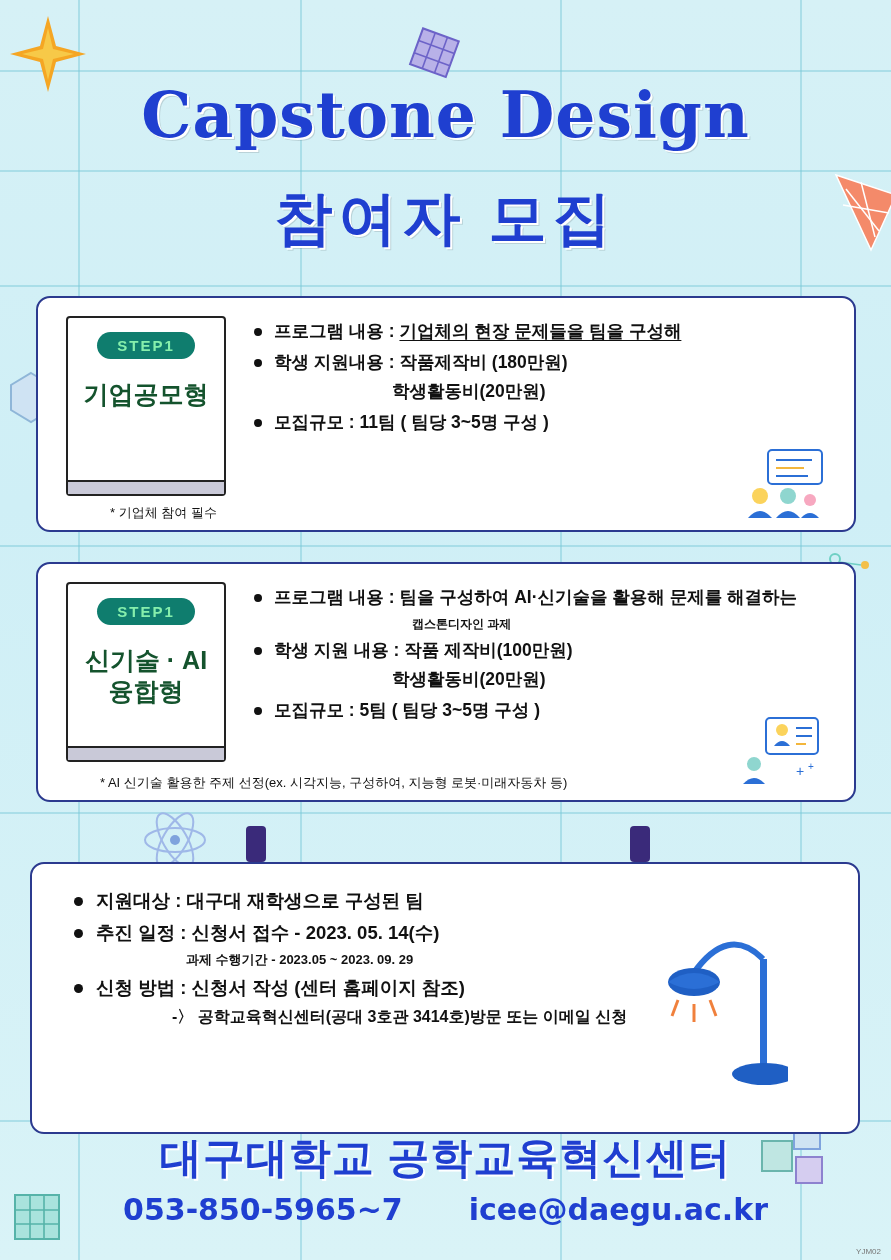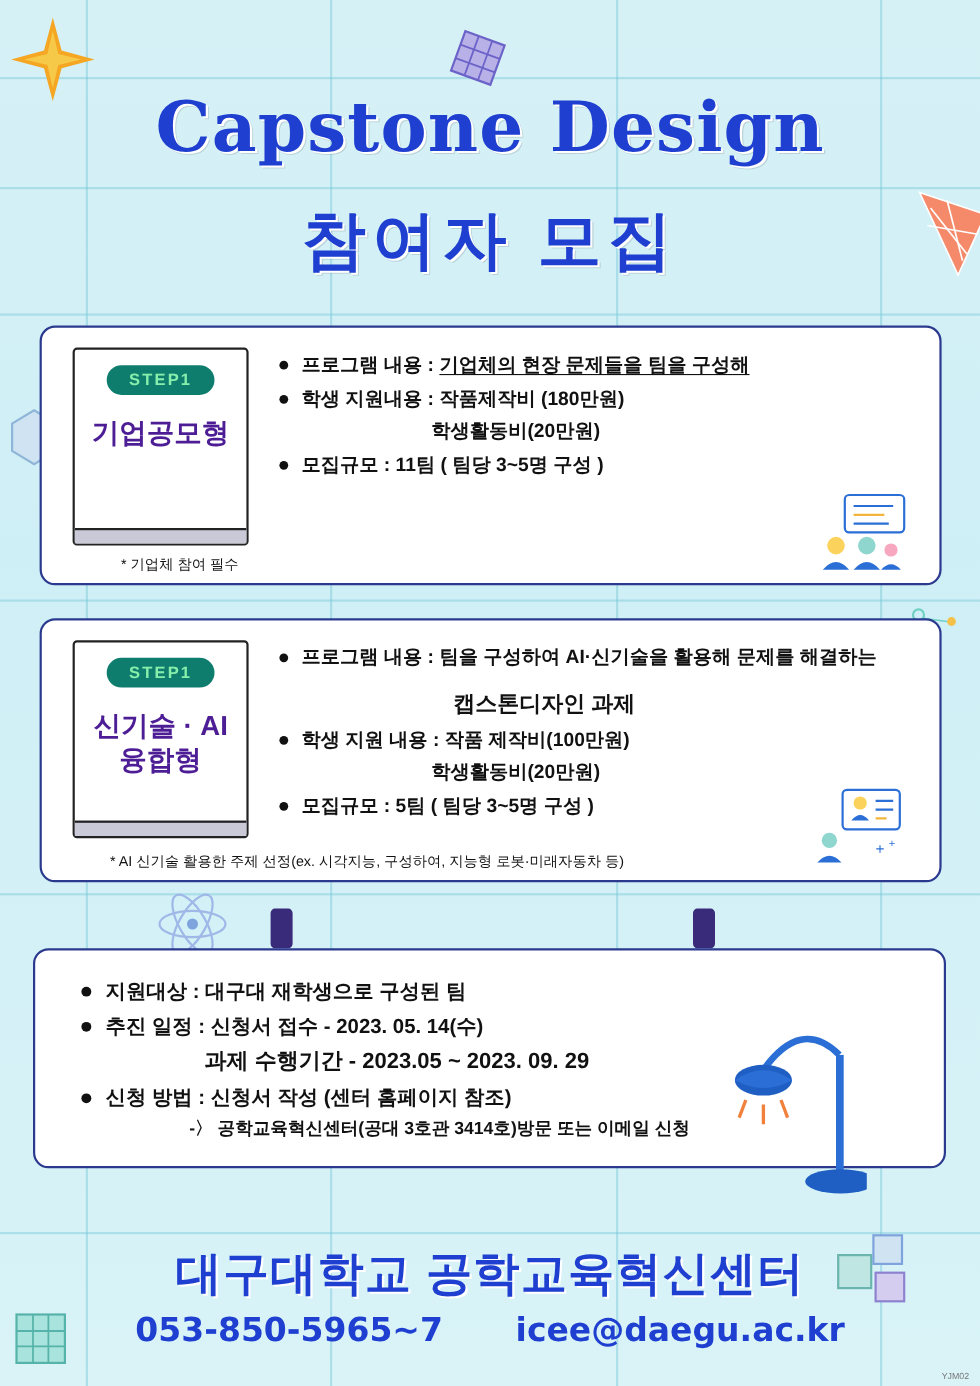--- a/index.html
+++ b/index.html
@@ -59,42 +59,42 @@
 
   
   .card {
     position: absolute;
     background: #ffffff;
     border: 2px solid #2b3a8f;
     border-radius: 14px;
   }
   #card-step1 { left: 36px; top: 296px; width: 820px; height: 236px; }
   #card-step2 { left: 36px; top: 562px; width: 820px; height: 240px; }
-  #card-check { left: 30px; top: 862px; width: 830px; height: 200px; }
+  #card-check { left: 30px; top: 862px; width: 830px; height: 272px; }
 
   .step-box {
     position: absolute; left: 28px; top: 18px;
     width: 160px; height: 180px;
     border: 2px solid #222; border-radius: 4px;
     background: #fff;
     display: flex; flex-direction: column; align-items: center;
   }
   .step-badge {
     margin-top: 14px;
     background: #0f7d6e;
     color: #86efac;
     font-weight: 700;
     font-size: 15px;
     letter-spacing: 2px;
     padding: 5px 20px;
     border-radius: 14px;
   }
   .step-title {
     margin-top: 20px;
-    font-size: 25px; font-weight: 700; color: #4c1d95;
+    font-size: 25px; font-weight: 700; color: #14532d;
     text-align: center; line-height: 1.22;
   }
   .step-foot {
     position: absolute; left: 0; right: 0; bottom: 0;
     height: 14px; background: #c9c9d8; border-top: 2px solid #222;
   }
   .step-note {
     position: absolute; font-size: 13px; color: #111;
   }
   .note1 { left: 72px; top: 206px; }
@@ -115,21 +115,21 @@
   }
   ul.bullets > li::before {
     content: "";
     position: absolute; left: 2px; top: 8px;
     width: 8px; height: 8px; background: #111; border-radius: 50%;
   }
   .sub {
     display: block; padding-left: 118px; margin-top: 6px;
     font-size: 17.5px; font-weight: 700;
   }
-  .sub-b { display: block; padding-left: 138px; margin-top: 17px; font-size: 20px; font-weight: 700; }
+  .sub-b { display: block; padding-left: 138px; margin-top: 6px; font-size: 12px; font-weight: 700; }
   .u { text-decoration: underline; text-underline-offset: 3px; }
 
   
   .check-banner {
     position: absolute; left: 262px; top: 822px;
     width: 344px; height: 44px;
     background: linear-gradient(90deg,#d34fd6 0%, #c93fd0 50%, #d34fd6 100%);
     border: 3px solid #6d1f8e;
     display: flex; align-items: center; justify-content: center; margin-top: 48px;
   }
@@ -150,21 +150,21 @@
   }
   ul.check-list > li {
     position: relative; padding-left: 26px; margin-bottom: 6px;
     font-size: 18.5px; font-weight: 600; color: #111; line-height: 1.4;
   }
   ul.check-list > li::before {
     content: "";
     position: absolute; left: 4px; top: 9px;
     width: 9px; height: 9px; background: #111; border-radius: 50%;
   }
-  .clsub { display: block; padding-left: 90px; margin-top: 5px; font-size: 20px; font-weight: 600; }
+  .clsub { display: block; padding-left: 90px; margin-top: 5px; font-size: 13px; font-weight: 600; }
   .clsub2 { display: block; padding-left: 76px; margin-top: 5px; font-size: 16px; font-weight: 600; }
   .warn {
     position: absolute; left: 38px; top: 198px;
     color: #e8242a; font-size: 20px; font-weight: 700;
   }
 
   
   .footer-org {
     position: absolute; top: 1130px; left: 0; right: 0; text-align: center;
     font-size: 42px; font-weight: 700; color: #1f3fd0;

